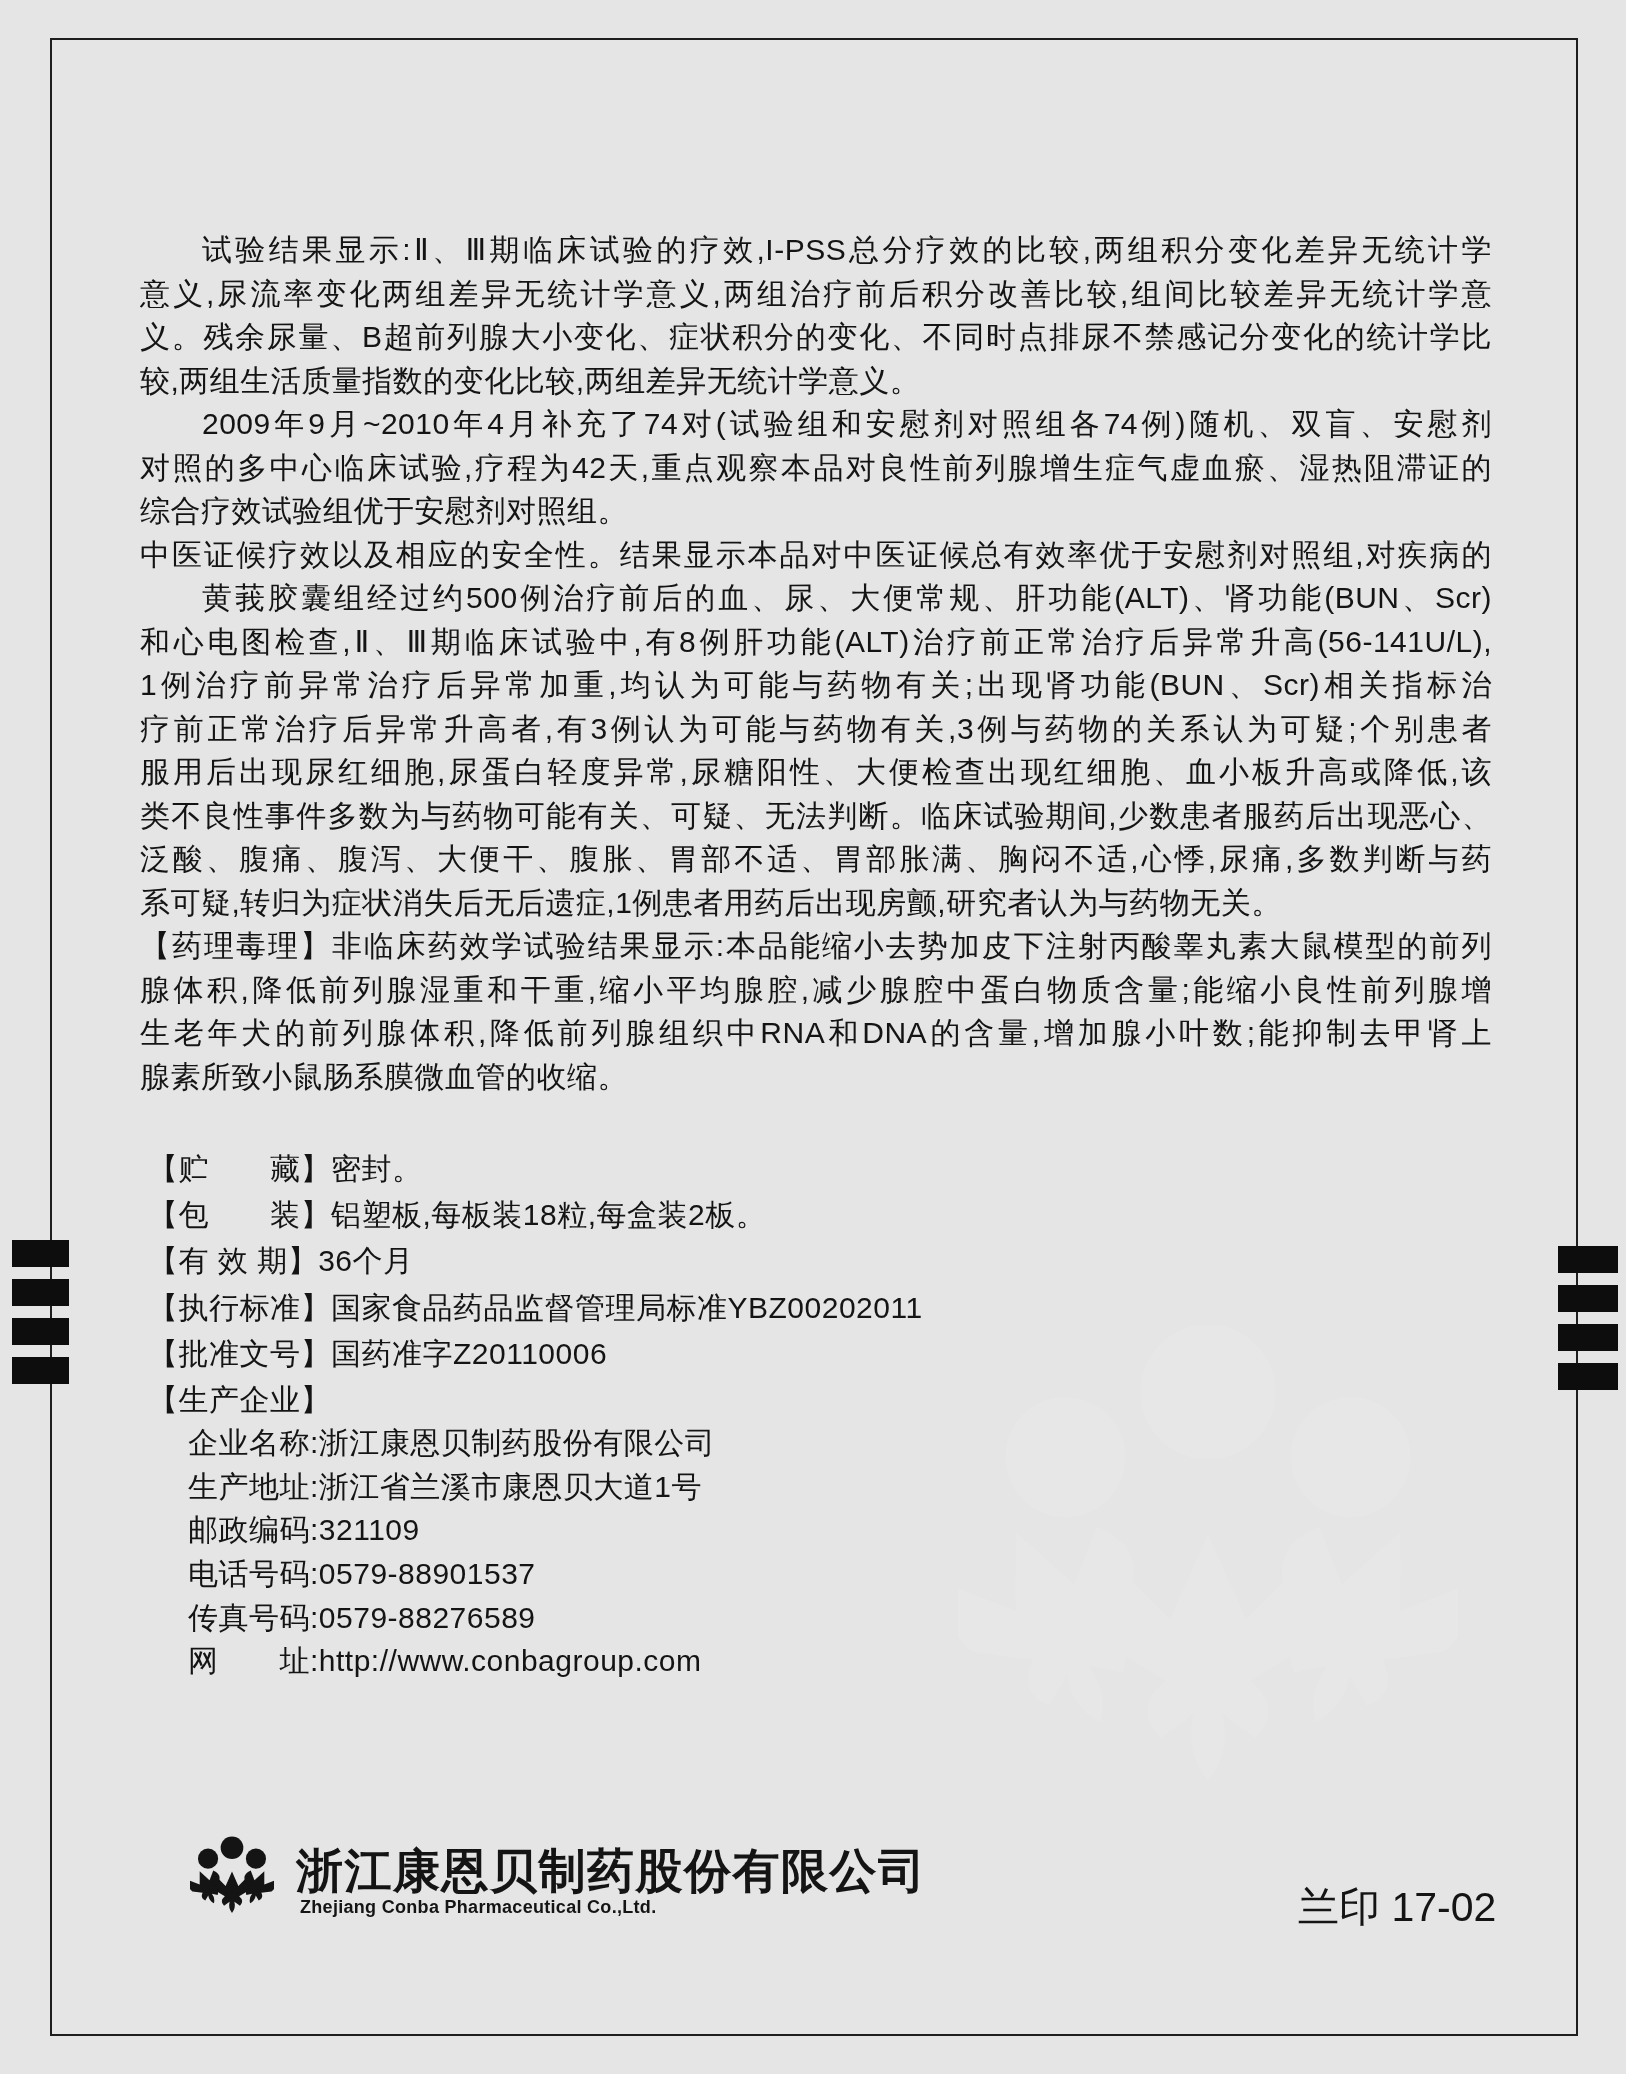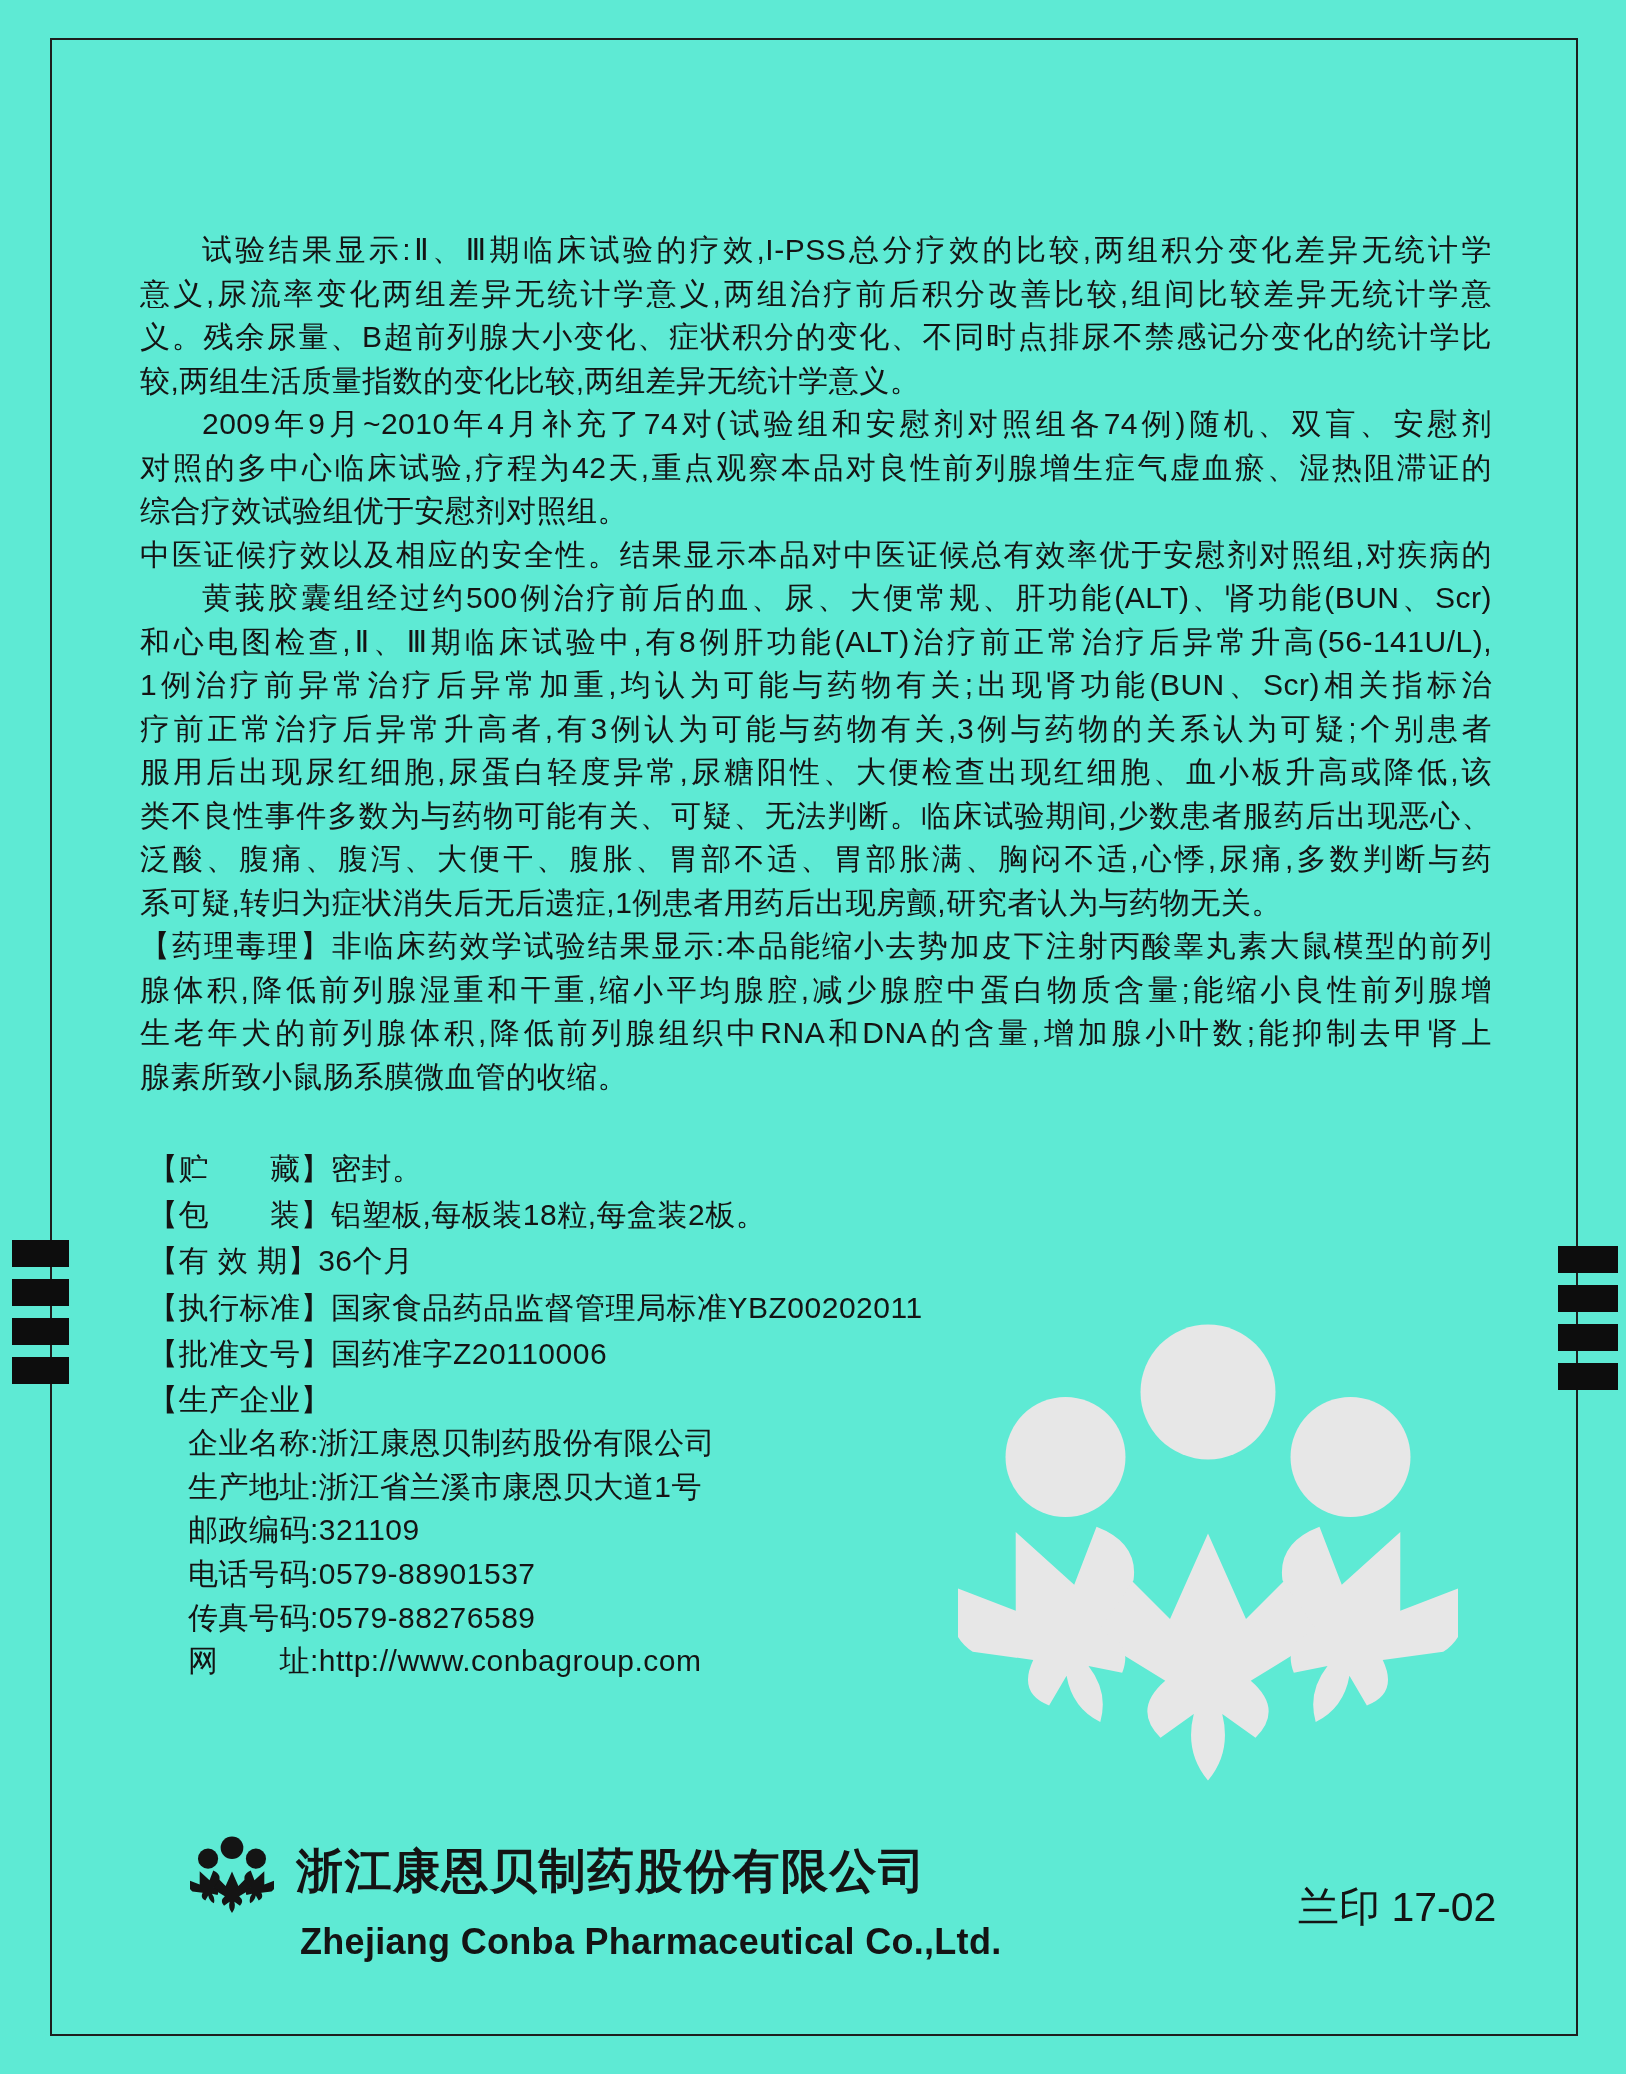--- a/index.html
+++ b/index.html
@@ -1,20 +1,20 @@
 <!DOCTYPE html>
 <html><head>
 <meta charset="utf-8">
 <style>
   html, body { margin: 0; padding: 0; background: #ffffff; }
   .page {
     position: relative;
     width: 1626px;
     height: 2074px;
-    background: #5eead4;
+    background: #e5e5e5;
     overflow: hidden;
     font-family: "Liberation Sans", "DejaVu Sans", sans-serif;
     color: #141414;
   }
   
   .frame {
     position: absolute;
     left: 50px; top: 38px;
     width: 1528px; height: 1998px;
     border: 2px solid #1e1e1e;
@@ -94,26 +94,25 @@
     left: 296px; top: 1840px;
     font-size: 47px;
     font-weight: bold;
     letter-spacing: 1.5px;
     white-space: nowrap;
     z-index: 1;
   }
   .footer-en {
     position: absolute;
     left: 300px; top: 1897px;
-    font-size: 36px;
+    font-size: 18px;
     font-weight: bold;
     letter-spacing: 0.3px;
     white-space: nowrap;
     z-index: 1;
-    margin-top: 24px;
   }
   .print-code {
     position: absolute;
     left: 1298px; top: 1880px;
     font-size: 41px;
     white-space: nowrap;
     z-index: 1;
   }
 </style>
 </head>

